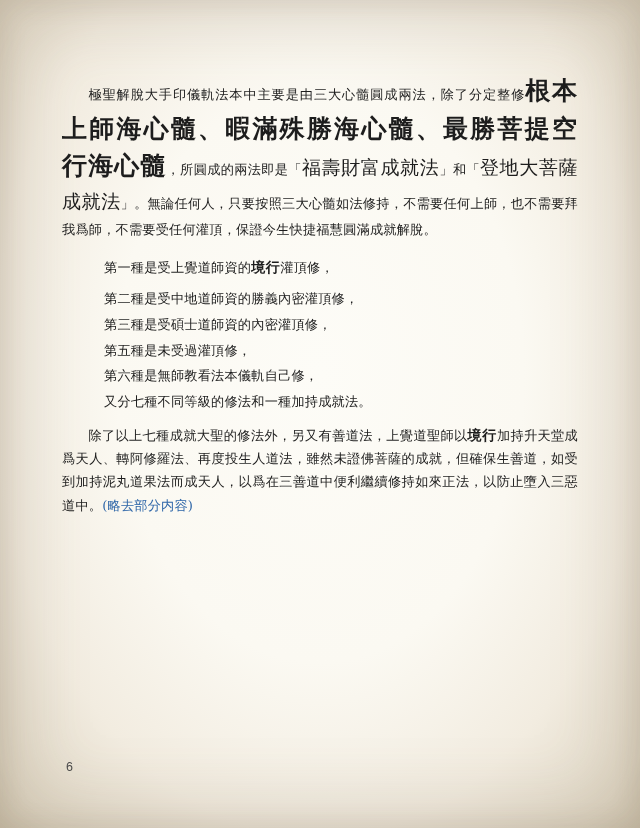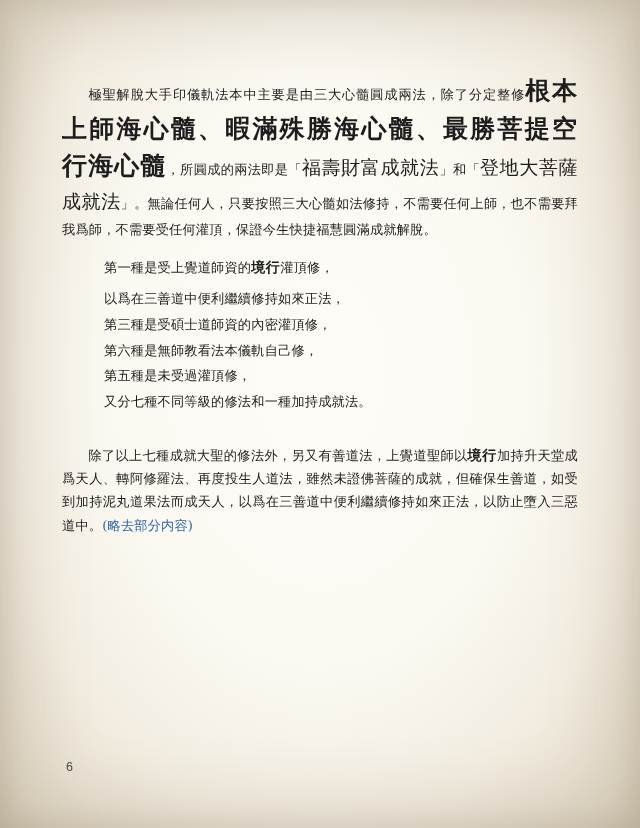--- a/index.html
+++ b/index.html
@@ -71,21 +71,21 @@
   .list li.first {
     margin-bottom: 5px;
   }
   .note {
     color: #2e66a8;
   }
   .para-block {
     margin-top: 14px;
   }
   .sec2 {
-    margin-top: 28px;
+    margin-top: 8px;
   }
   .page-number {
     position: absolute;
     left: 66px;
     top: 760px;
     font-size: 12.5px;
     color: #4a4a4a;
     font-family: "Liberation Sans", sans-serif;
   }
   .inline-brush {
@@ -104,30 +104,30 @@
     <p class="indent">
       <span>極聖解脫大手印儀軌法本中主要是由三大心髓圓成兩法，除了分定整修</span><span class="big1">根本上師海心髓、暇滿殊勝海心髓、最勝菩提空行海心髓</span><span>，所圓成的兩法即是「</span><span class="big2">福壽財富成就法</span><span>」和「</span><span class="big2">登地大菩薩成就法</span><span>」。無論任何人，只要按照三大心髓如法修持，不需要任何上師，也不需要拜我爲師，不需要受任何灌頂，保證今生快捷福慧圓滿成就解脫。</span>
     </p>
 
 
     <ul class="list">
       <li class="first">
         <span>第一種是受上覺道師資的</span><span class="inline-brush">境行</span><span>灌頂修，</span>
       </li>
       <li>
-        <span>以爲在三善道中便利繼續修持如來正法，</span>
+        <span>第二種是受中地道師資的勝義內密灌頂修，</span>
       </li>
       <li>
         <span>第三種是受碩士道師資的內密灌頂修，</span>
       </li>
       <li>
-        <span>第六種是無師教看法本儀軌自己修，</span>
+        <span>第五種是未受過灌頂修，</span>
       </li>
       <li>
-        <span>第五種是未受過灌頂修，</span>
+        <span>第六種是無師教看法本儀軌自己修，</span>
       </li>
       <li>
         <span>又分七種不同等級的修法和一種加持成就法。</span>
       </li>
     </ul>
 
     <p class="indent sec2">
       <span>除了以上七種成就大聖的修法外，另又有善道法，上覺道聖師以</span><span class="inline-brush">境行</span><span>加持升天堂成爲天人、轉阿修羅法、再度投生人道法，雖然未證佛菩薩的成就，但確保生善道，如受到加持泥丸道果法而成天人，以爲在三善道中便利繼續修持如來正法，以防止墮入三惡道中。</span><span class="note">(略去部分内容)</span>
     </p>
 

